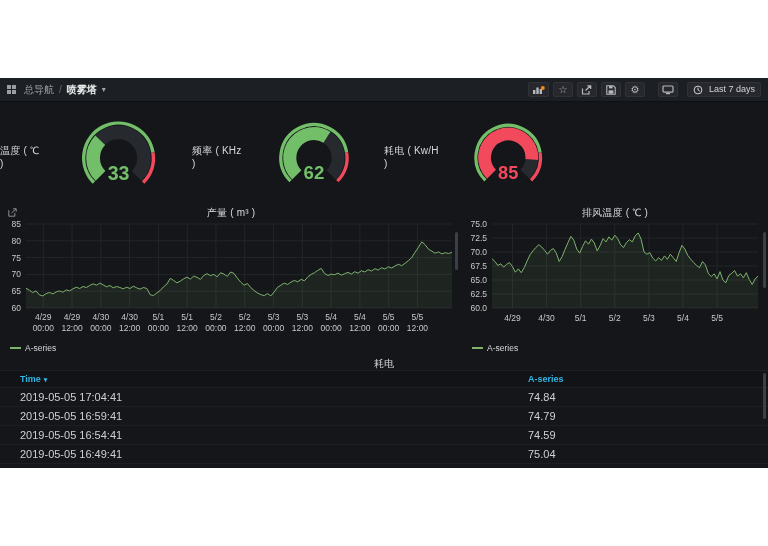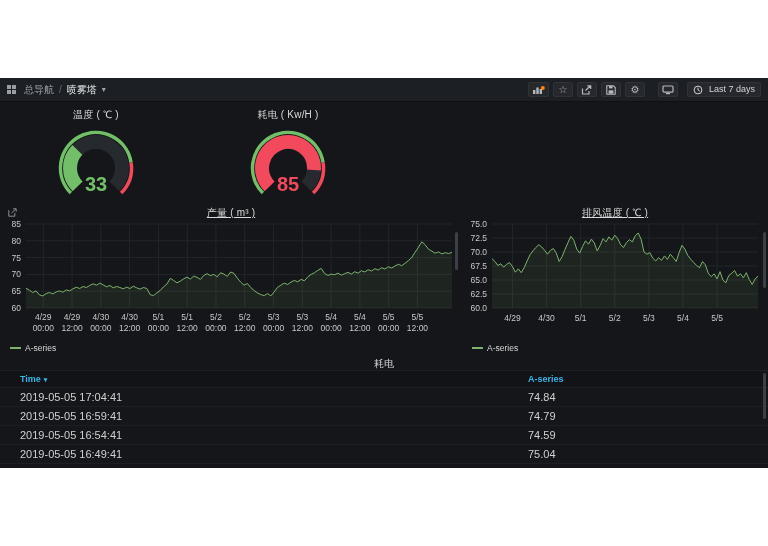--- a/index.html
+++ b/index.html
@@ -6,40 +6,40 @@
   body{width:768px;height:546px;background:#ffffff;font-family:"Liberation Sans",sans-serif;overflow:hidden;position:relative;}
   .dashboard{position:absolute;left:0;top:78px;width:768px;height:390px;background:#141619;color:#d8d9da;}
 
   
   .navbar{height:24px;background:#1c1f23;border-bottom:1px solid #0e1012;display:flex;align-items:center;justify-content:space-between;padding:0 7px;box-sizing:border-box;}
   .nav-left{display:flex;align-items:center;gap:5px;font-size:10px;}
   .grid-icon{display:grid;grid-template-columns:4px 4px;grid-gap:1px;margin-right:3px;}
   .grid-icon i{width:4px;height:4px;background:#9a9ea3;display:block;}
   .crumb-root{color:#9fa3a8;}
   .crumb-sep{color:#686c72;}
-  .crumb-cur{color:#eceef0;font-weight:normal;}
+  .crumb-cur{color:#eceef0;font-weight:bold;}
   .caret{color:#9fa3a8;font-size:8px;line-height:1;}
   .nav-right{display:flex;align-items:center;gap:4px;}
   .nav-btn{height:15px;min-width:20px;background:#26282d;border:1px solid #303238;border-radius:2px;display:flex;align-items:center;justify-content:center;color:#b4b7bb;font-size:10px;line-height:1;box-sizing:border-box;padding:0 3px;}
   .nav-btn svg{display:block;}
   .nav-btn.tv{margin-left:9px;}
   .time-btn{gap:6px;font-size:9px;color:#d0d2d4;padding:0 5px;margin-left:5px;}
 
   
   .gauge-row{display:flex;height:103px;}
-  .gauge-panel{width:192px;display:flex;flex-direction:column;align-items:center;box-sizing:border-box;}
+  .gauge-panel{width:192px;display:flex;flex-direction:row;align-items:center;box-sizing:border-box;}
   .panel-title{font-size:10px;color:#d8d9da;margin-top:6px;font-weight:500;letter-spacing:.2px;}
   svg.gauge{margin-top:1px;}
 
   
   .charts-row{display:flex;height:150px;position:relative;}
   .chart-panel{position:relative;box-sizing:border-box;}
   .chart-panel.left{width:462px;}
   .chart-panel.right{width:306px;}
-  .chart-title-row{height:16px;display:flex;align-items:center;justify-content:center;font-size:10px;position:relative;color:#d8d9da;text-decoration:underline;}
+  .chart-title-row{height:16px;display:flex;align-items:center;justify-content:center;font-size:10px;position:relative;color:#d8d9da;}
   .panel-links-icon{position:absolute;left:8px;top:3px;color:#8e9297;}
   .legend{display:flex;align-items:center;gap:4px;font-size:8.5px;color:#d8d9da;margin-left:10px;height:14px;}
   .legend .dash{width:11px;height:2px;background:#7eb26d;display:inline-block;}
   .scroll-thumb{position:absolute;width:3px;border-radius:2px;background:#3c4046;}
 
   
   .table-panel{height:113px;position:relative;}
   .table-title{height:15px;text-align:center;font-size:10px;padding-top:2px;box-sizing:border-box;color:#d8d9da;}
   .thead{height:16px;background:#111317;display:flex;align-items:center;font-size:9px;font-weight:bold;color:#33b5e5;border-top:1px solid #1d2024;border-bottom:1px solid #1d2024;}
   .c1{width:528px;padding-left:20px;box-sizing:border-box;}
@@ -111,20 +111,30 @@
 
   <div class="gauge-row">
     <div class="gauge-panel">
       <div class="panel-title">温度 ( ℃ )</div>
       <svg class="gauge" width="150" height="82" viewBox="0 0 150 82">
           <path d="M49.90 70.10 A35.5 35.5 0 1 1 110.06 39.45" stroke="#73bf69" stroke-width="3.5" fill="none"></path>
           <path d="M110.06 39.45 A35.5 35.5 0 0 1 100.10 70.10" stroke="#f2495c" stroke-width="3.5" fill="none"></path>
           <path d="M56.62 63.38 A26 26 0 1 1 93.38 63.38" stroke="#26292e" stroke-width="14" fill="none"></path>
           <path d="M56.62 63.38 A26 26 0 0 1 56.33 26.91" stroke="#73bf69" stroke-width="14" fill="none"></path>
           <text x="75" y="68" text-anchor="middle" font-size="20" font-weight="bold" fill="#73bf69">33</text>
+        </svg>
+    </div>
+    <div class="gauge-panel">
+      <div class="panel-title">频率 ( KHz )</div>
+      <svg class="gauge" width="150" height="82" viewBox="0 0 150 82">
+          <path d="M49.90 70.10 A35.5 35.5 0 1 1 110.06 39.45" stroke="#73bf69" stroke-width="3.5" fill="none"></path>
+          <path d="M110.06 39.45 A35.5 35.5 0 0 1 100.10 70.10" stroke="#f2495c" stroke-width="3.5" fill="none"></path>
+          <path d="M56.62 63.38 A26 26 0 1 1 93.38 63.38" stroke="#26292e" stroke-width="14" fill="none"></path>
+          <path d="M56.62 63.38 A26 26 0 0 1 88.93 23.05" stroke="#73bf69" stroke-width="14" fill="none"></path>
+          <text x="75" y="68" text-anchor="middle" font-size="20" font-weight="bold" fill="#73bf69">62</text>
         </svg>
     </div>
     <div class="gauge-panel">
       <div class="panel-title">耗电 ( Kw/H )</div>
       <svg class="gauge" width="150" height="82" viewBox="0 0 150 82">
           <path d="M49.90 70.10 A35.5 35.5 0 1 1 110.06 39.45" stroke="#73bf69" stroke-width="3.5" fill="none"></path>
           <path d="M110.06 39.45 A35.5 35.5 0 0 1 100.10 70.10" stroke="#f2495c" stroke-width="3.5" fill="none"></path>
           <path d="M56.62 63.38 A26 26 0 1 1 93.38 63.38" stroke="#26292e" stroke-width="14" fill="none"></path>
           <path d="M56.62 63.38 A26 26 0 1 1 100.92 47.04" stroke="#f2495c" stroke-width="14" fill="none"></path>
           <text x="75" y="68" text-anchor="middle" font-size="20" font-weight="bold" fill="#f2495c">85</text>

